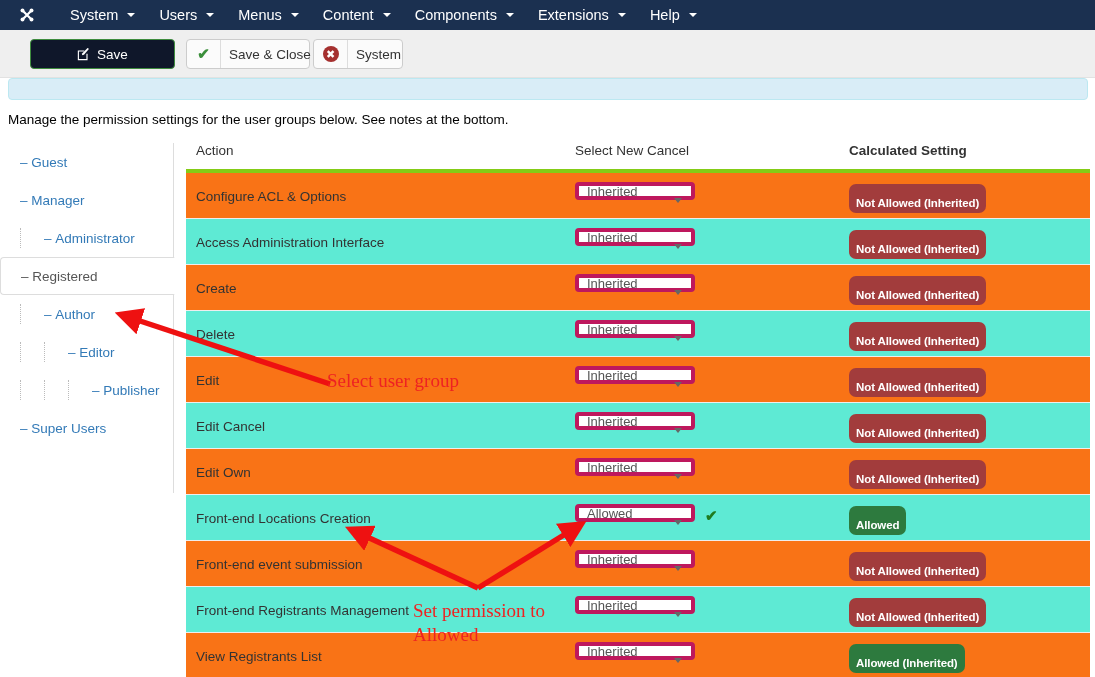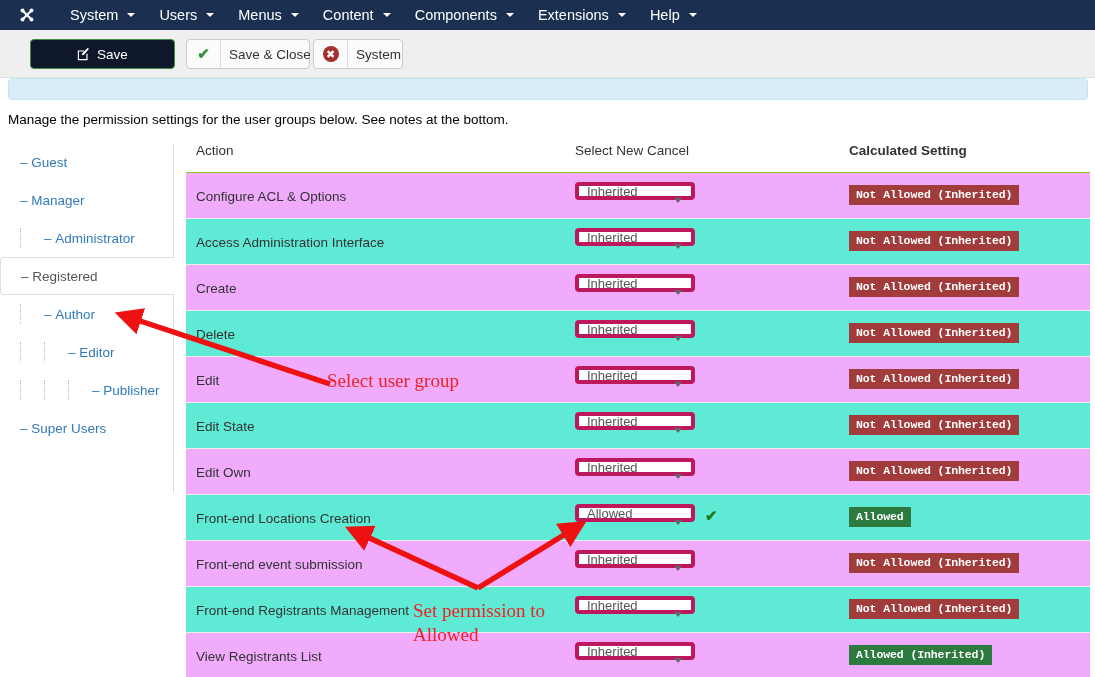--- a/index.html
+++ b/index.html
@@ -160,41 +160,41 @@
   }
 
   
   #table {
     position: absolute;
     top: 143px; left: 186px;
     width: 904px;
   }
   .thead {
     height: 30px;
-    border-bottom: 1px solid #84cc16;
+    border-bottom: 4px solid #84cc16;
     position: relative;
     text-align: center;
   }
   .th {
     position: absolute;
     top: 0;
     font-size: 13.5px;
     color: #333333;
     font-weight: normal;
   }
   .th-action { left: 10px; }
   .th-select { left: 389px; }
   .th-calc   { left: 663px; font-weight: bold; }
 
   .trow {
     position: relative;
     height: 46px;
     border-bottom: 1px solid #eeeeee;
   }
-  .trow.odd { background: #f0abfc; }
+  .trow.odd { background: #f97316; }
   .trow.even { background: #5eead4; }
 
   .cell-action {
     position: absolute;
     left: 10px; top: 0; height: 46px;
     display: flex; align-items: center;
     font-size: 13.5px;
     color: #333333;
   }
   .cell-select {
@@ -226,28 +226,27 @@
     color: #1f7a1f;
     font-size: 15px;
     font-weight: bold;
   }
   .cell-calc {
     position: absolute;
     left: 663px; top: 11px;
   }
   .badge {
     display: inline-block;
-    padding: 3px 7px 4px 7px;
-    border-radius: 0;
+    padding: 13px 7px 4px 7px;
+    border-radius: 7px;
     font-size: 11.5px;
     font-weight: bold;
     color: #ffffff;
     letter-spacing: -0.1px;
     white-space: nowrap;
-    font-family: Liberation Mono, monospace;
   }
   .badge.danger  { background: #a23c3c; }
   .badge.success { background: #2d7a3e; }
 
   
   #overlay {
     position: absolute;
     top: 0; left: 0;
     width: 897px; height: 677px;
     pointer-events: none;
@@ -467,21 +466,21 @@
         <span>Inherited</span>
         <span class="selcaret"></span>
       </div>
     </div>
     <div class="cell-calc">
       <span class="badge danger">Not Allowed (Inherited)</span>
     </div>
   </div>
 
   <div class="trow even">
-    <div class="cell-action">Edit State</div>
+    <div class="cell-action">Edit Cancel</div>
     <div class="cell-select">
       <div class="selbox">
         <span>Inherited</span>
         <span class="selcaret"></span>
       </div>
     </div>
     <div class="cell-calc">
       <span class="badge danger">Not Allowed (Inherited)</span>
     </div>
   </div>

